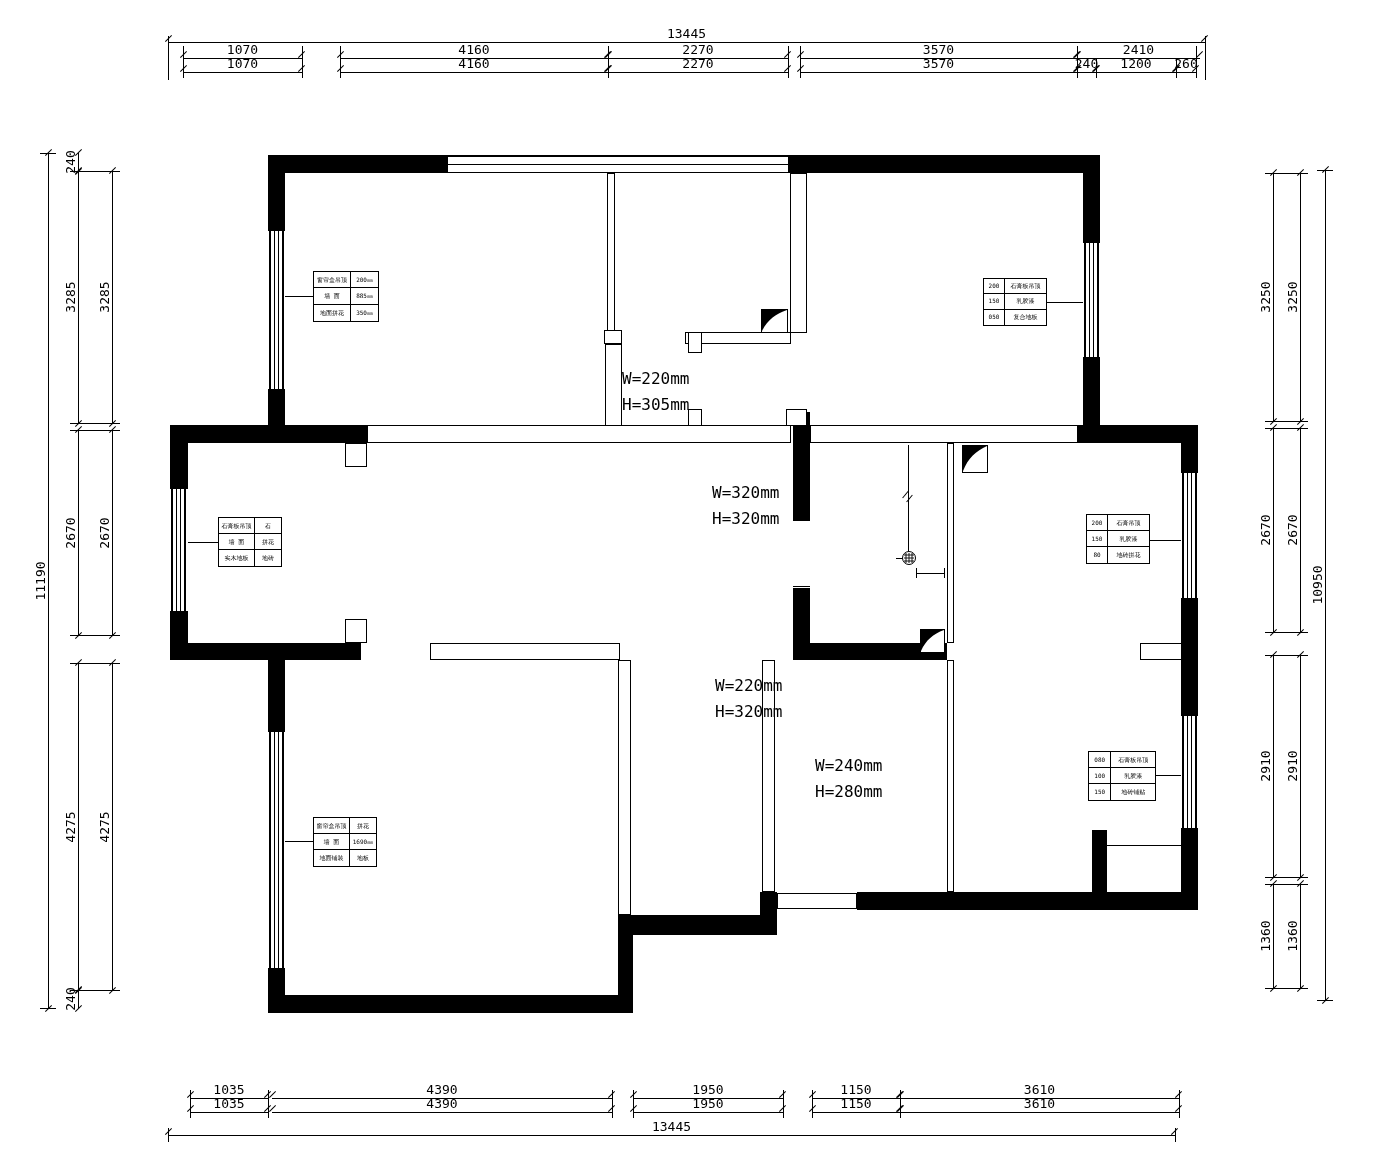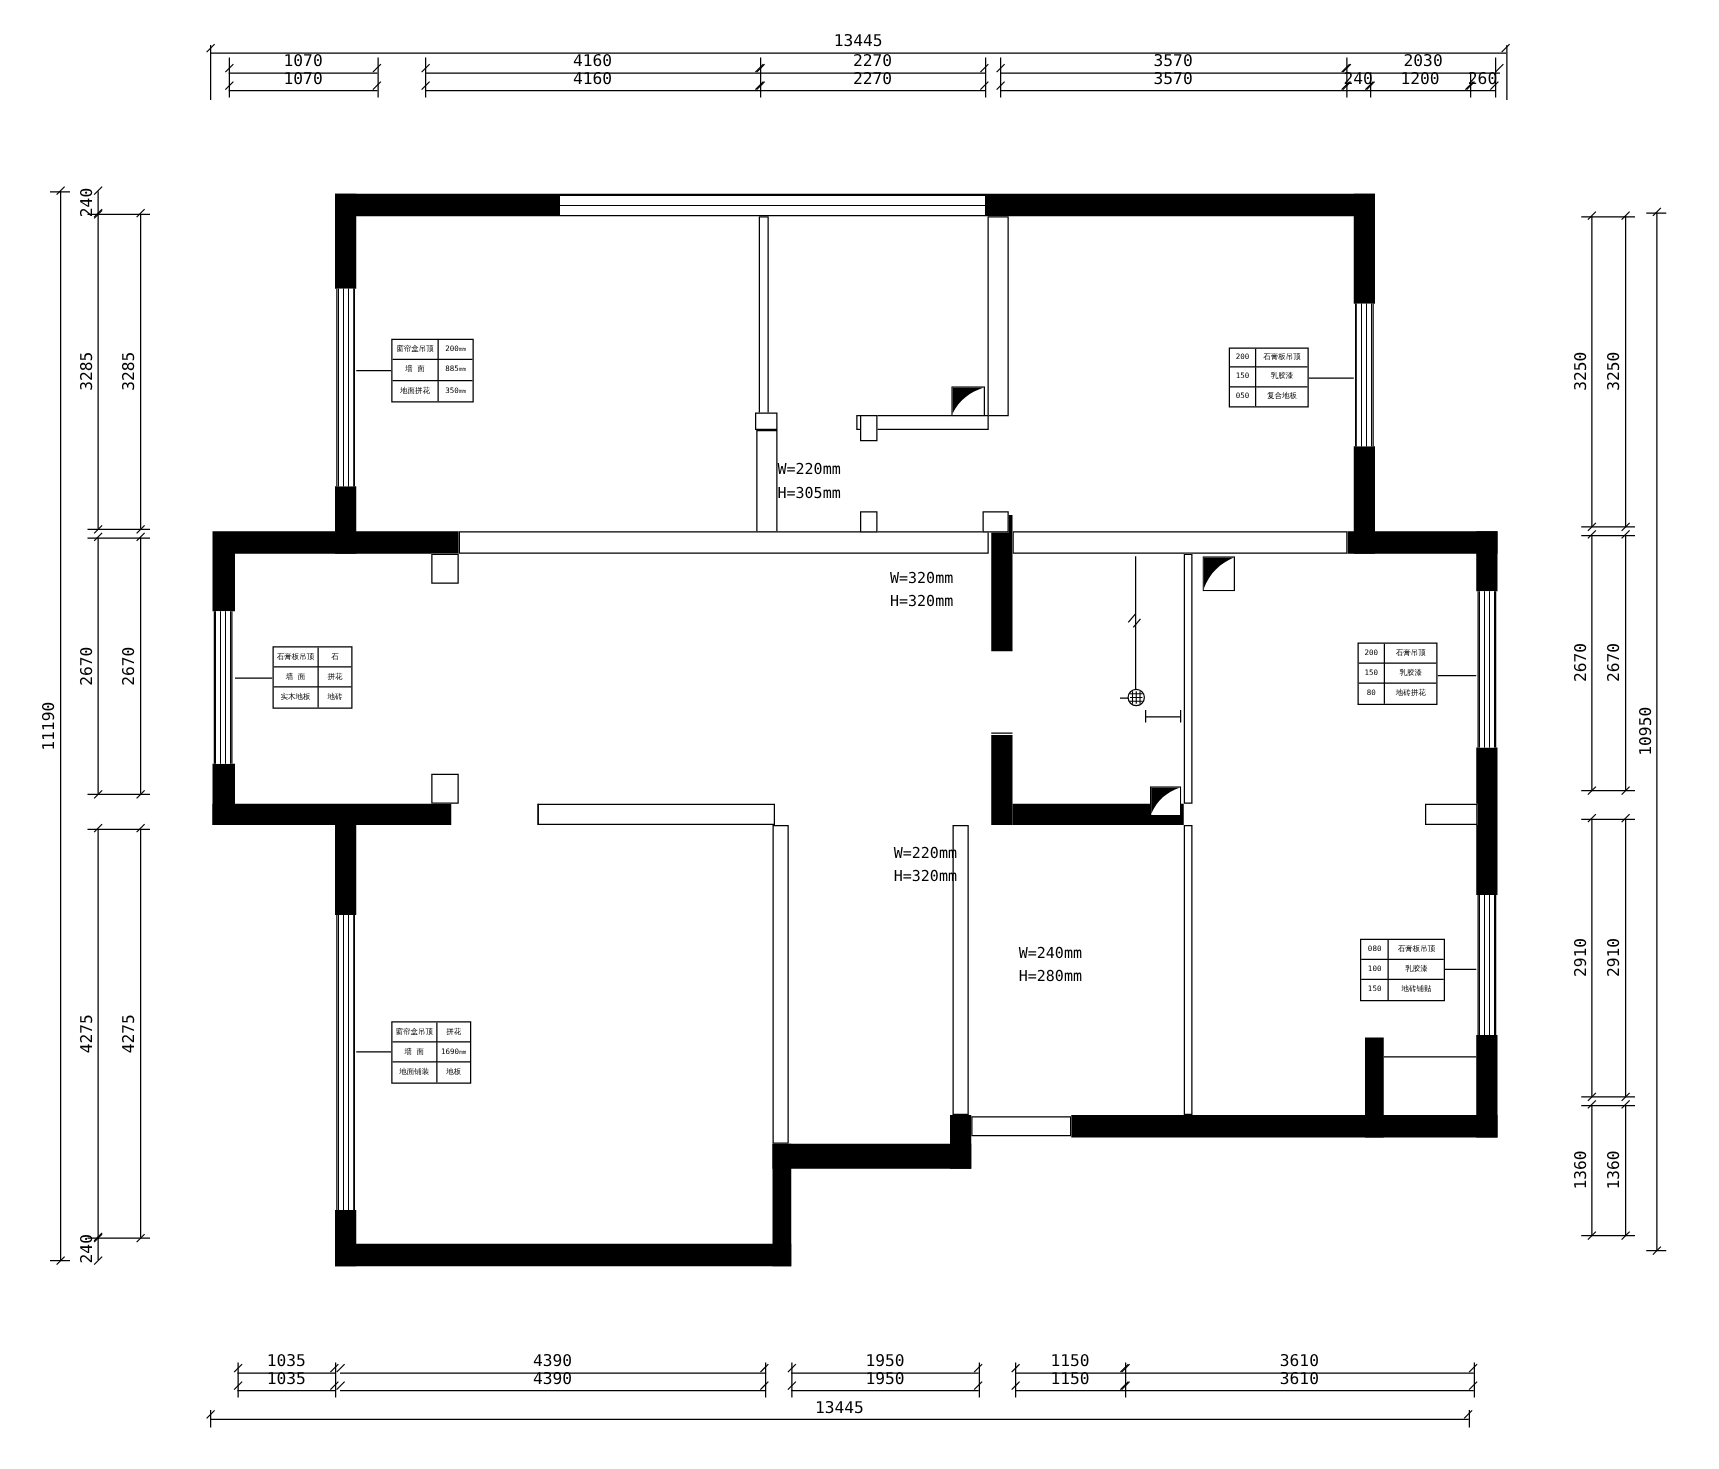--- a/index.html
+++ b/index.html
@@ -16,21 +16,21 @@
         background:repeating-linear-gradient(to bottom,#000 0 1px,#fff 1px 8px)}
   
   .dimh{position:absolute;height:1px;background:#000;font-size:13px}
   .dimh::before,.dimh::after{content:"";position:absolute;top:-4px;width:9px;height:1px;background:#000;transform:rotate(-45deg)}
   .dimh::before{left:-4px}.dimh::after{right:-4px}
   .dimh .dl{position:absolute;left:50%;bottom:2px;transform:translateX(-50%);white-space:nowrap;font-weight:normal}
   .dimv{position:absolute;width:1px;background:#000;font-size:13px}
   .dimv::before,.dimv::after{content:"";position:absolute;left:-4px;width:9px;height:1px;background:#000;transform:rotate(-45deg)}
   .dimv::before{top:-1px}.dimv::after{bottom:-1px}
   .dimv .dl{position:absolute;top:50%;left:-8px;transform:translate(-50%,-50%) rotate(-90deg);white-space:nowrap;font-weight:normal}
-  .ann{position:absolute;font-size:12px;line-height:1.6;white-space:pre}
+  .ann{position:absolute;font-size:16px;line-height:1.6;white-space:pre}
   
   .spec{position:absolute;display:grid;grid-template-columns:58% 42%;grid-auto-rows:1fr;
         border:1px solid #000;background:#fff;font-size:6px;line-height:1;box-sizing:border-box}
   .specB{grid-template-columns:34% 66%}
   .spec b{font-weight:normal;display:flex;align-items:center;justify-content:center;
           overflow:hidden;white-space:nowrap;padding:0 1px}
   .spec b:nth-child(odd){border-right:1px solid #000}
   .spec b:nth-child(-n+4){border-bottom:1px solid #000}
   .sym{position:absolute}
 </style>
@@ -48,21 +48,21 @@
   <div class="dimh" style="left:340px;top:58px;width:268px">
       <b class="dl">4160</b>
     </div>
   <div class="dimh" style="left:608px;top:58px;width:180px">
       <b class="dl">2270</b>
     </div>
   <div class="dimh" style="left:800px;top:58px;width:277px">
       <b class="dl">3570</b>
     </div>
   <div class="dimh" style="left:1077px;top:58px;width:123px">
-      <b class="dl">2030</b>
+      <b class="dl">2410</b>
     </div>
   <div class="dimh" style="left:183px;top:72px;width:119px">
       <b class="dl">1070</b>
     </div>
   <div class="dimh" style="left:340px;top:72px;width:268px">
       <b class="dl">4160</b>
     </div>
   <div class="dimh" style="left:608px;top:72px;width:180px">
       <b class="dl">2270</b>
     </div>
@@ -295,21 +295,21 @@
       </svg>
   </div>
   <div class="sym" style="left:920px;top:629px">
     <svg width="25" height="24" viewBox="0 0 25 24">
         <rect x="0.5" y="0.5" width="24" height="23" fill="#fff" stroke="#000"></rect>
         <path d="M1,1 L1,22 C6,11 13,5 24,1 Z" fill="#000"></path>
       </svg>
   </div>
 
   <div class="ann" style="left:622px;top:366px"><span>W=220mm</span><br><span>H=305mm</span></div>
-  <div class="ann" style="left:712px;top:453px"><span>W=320mm</span><br><span>H=320mm</span></div>
+  <div class="ann" style="left:712px;top:480px"><span>W=320mm</span><br><span>H=320mm</span></div>
   <div class="ann" style="left:715px;top:673px"><span>W=220mm</span><br><span>H=320mm</span></div>
   <div class="ann" style="left:815px;top:753px"><span>W=240mm</span><br><span>H=280mm</span></div>
 
   <div class="hl" style="left:285px;top:296px;width:28px"></div>
   <div class="spec" style="left:313px;top:271px;width:66px;height:51px">
     <b>窗帘盒吊顶</b>
       <b>200㎜</b>
     <b>墙  面</b>
       <b>885㎜</b>
     <b>地面拼花</b>

